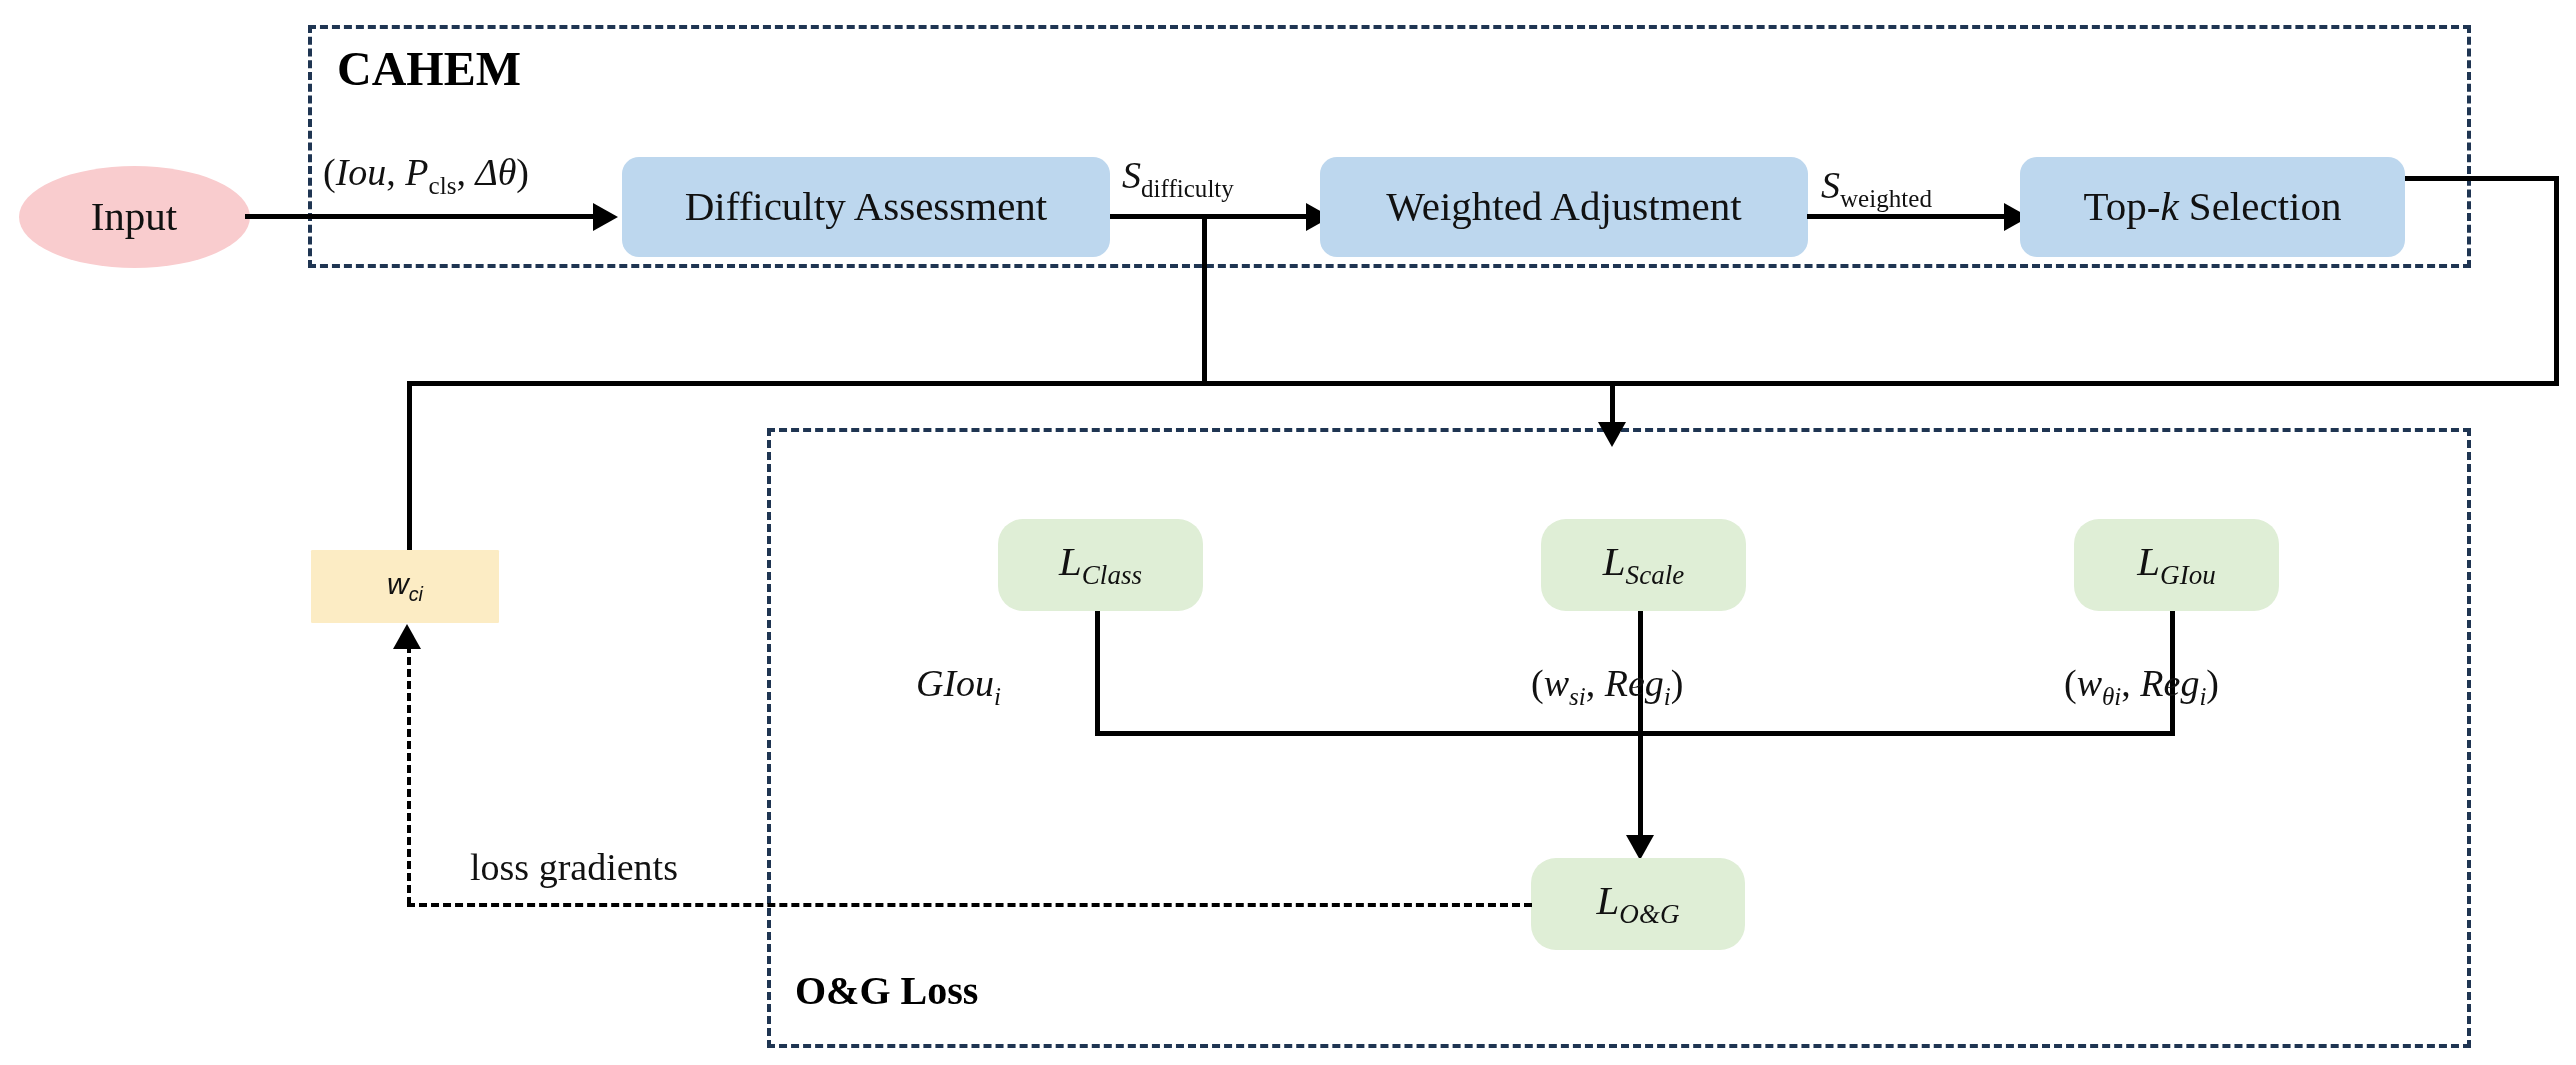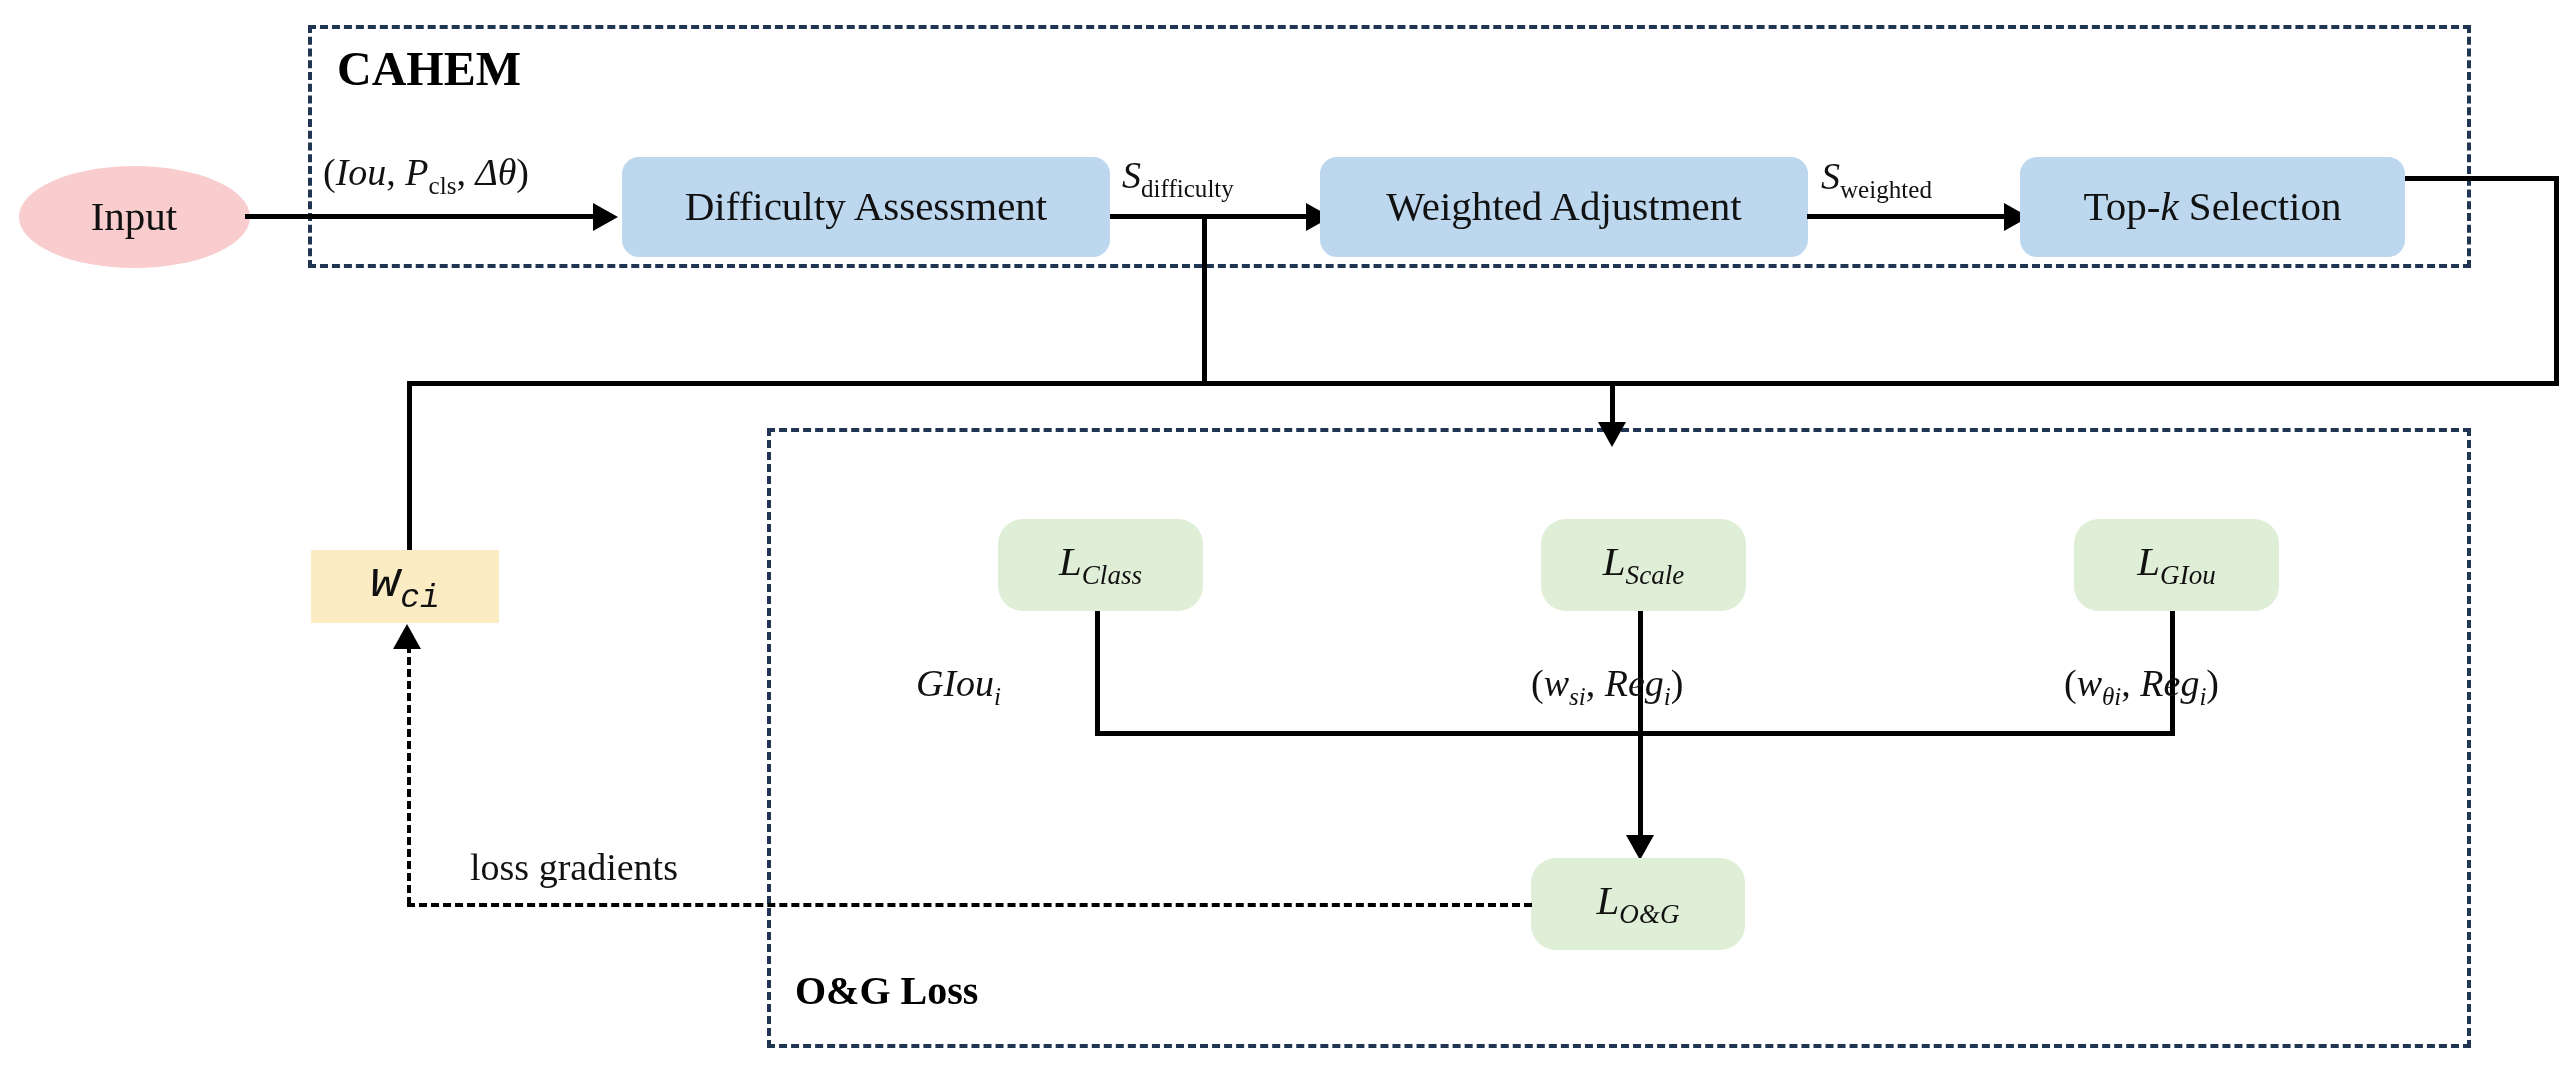--- a/index.html
+++ b/index.html
@@ -9,21 +9,21 @@
   
   .panel{position:absolute;border:4.6px dashed #1f3552;box-sizing:border-box;background:transparent;}
   .panel-title{position:absolute;font-weight:bold;color:#000;white-space:nowrap;
                font-family:"Liberation Serif", serif;}
 
   
   .node{position:absolute;display:flex;align-items:center;justify-content:center;
         text-align:center;color:#111;box-sizing:border-box;line-height:1.05;}
   .node-blue{background:#bdd7ee;border-radius:17px;font-size:41px;font-family:"Liberation Serif", serif;}
   .node-green{background:#dfeed6;border-radius:25px;font-size:41px;font-style:italic;font-family:"Liberation Serif", serif;}
-  .node-yellow{background:#fcecc4;border-radius:1.3px;font-size:50px;font-style:italic;font-family:Liberation Mono, monospace;}
+  .node-yellow{background:#fcecc4;border-radius:1.3px;font-size:30px;font-style:italic;font-family:Liberation Sans, sans-serif;}
   .node-ellipse{background:#f9ccce;border-radius:50%;font-size:41px;font-family:"Liberation Serif", serif;}
 
   
   .elabel{position:absolute;white-space:nowrap;color:#111;font-size:38px;
           font-family:Liberation Serif, serif;}
   .elabel.italic{font-style:italic;}
 
   sub{font-size:0.66em;font-style:normal;}
   .it{font-style:italic;}
   .up{font-style:normal;}
@@ -78,21 +78,21 @@
 
   <div class="ln lnv" style="left:1202px;top:214px;height:169px;"></div>
 
   <div class="node node-blue" style="left:1320px;top:157px;width:488px;height:100px;">
     <span>Weighted Adjustment</span>
   </div>
 
   <div class="ln lnh" style="left:1807px;top:214px;width:198px;"></div>
   <div class="ah ah-r" style="left:2004px;top:203px;"></div>
 
-  <div class="elabel" style="left:1821px;top:154px;">
+  <div class="elabel" style="left:1821px;top:163px;">
     <span class="it">S</span><sub>weighted</sub>
   </div>
 
   <div class="node node-blue" style="left:2020px;top:157px;width:385px;height:100px;">
     <span>
       <span>Top-</span><span class="it">k</span><span> Selection</span>
     </span>
   </div>
 
   <div class="ln lnh" style="left:2405px;top:176px;width:154px;"></div>

